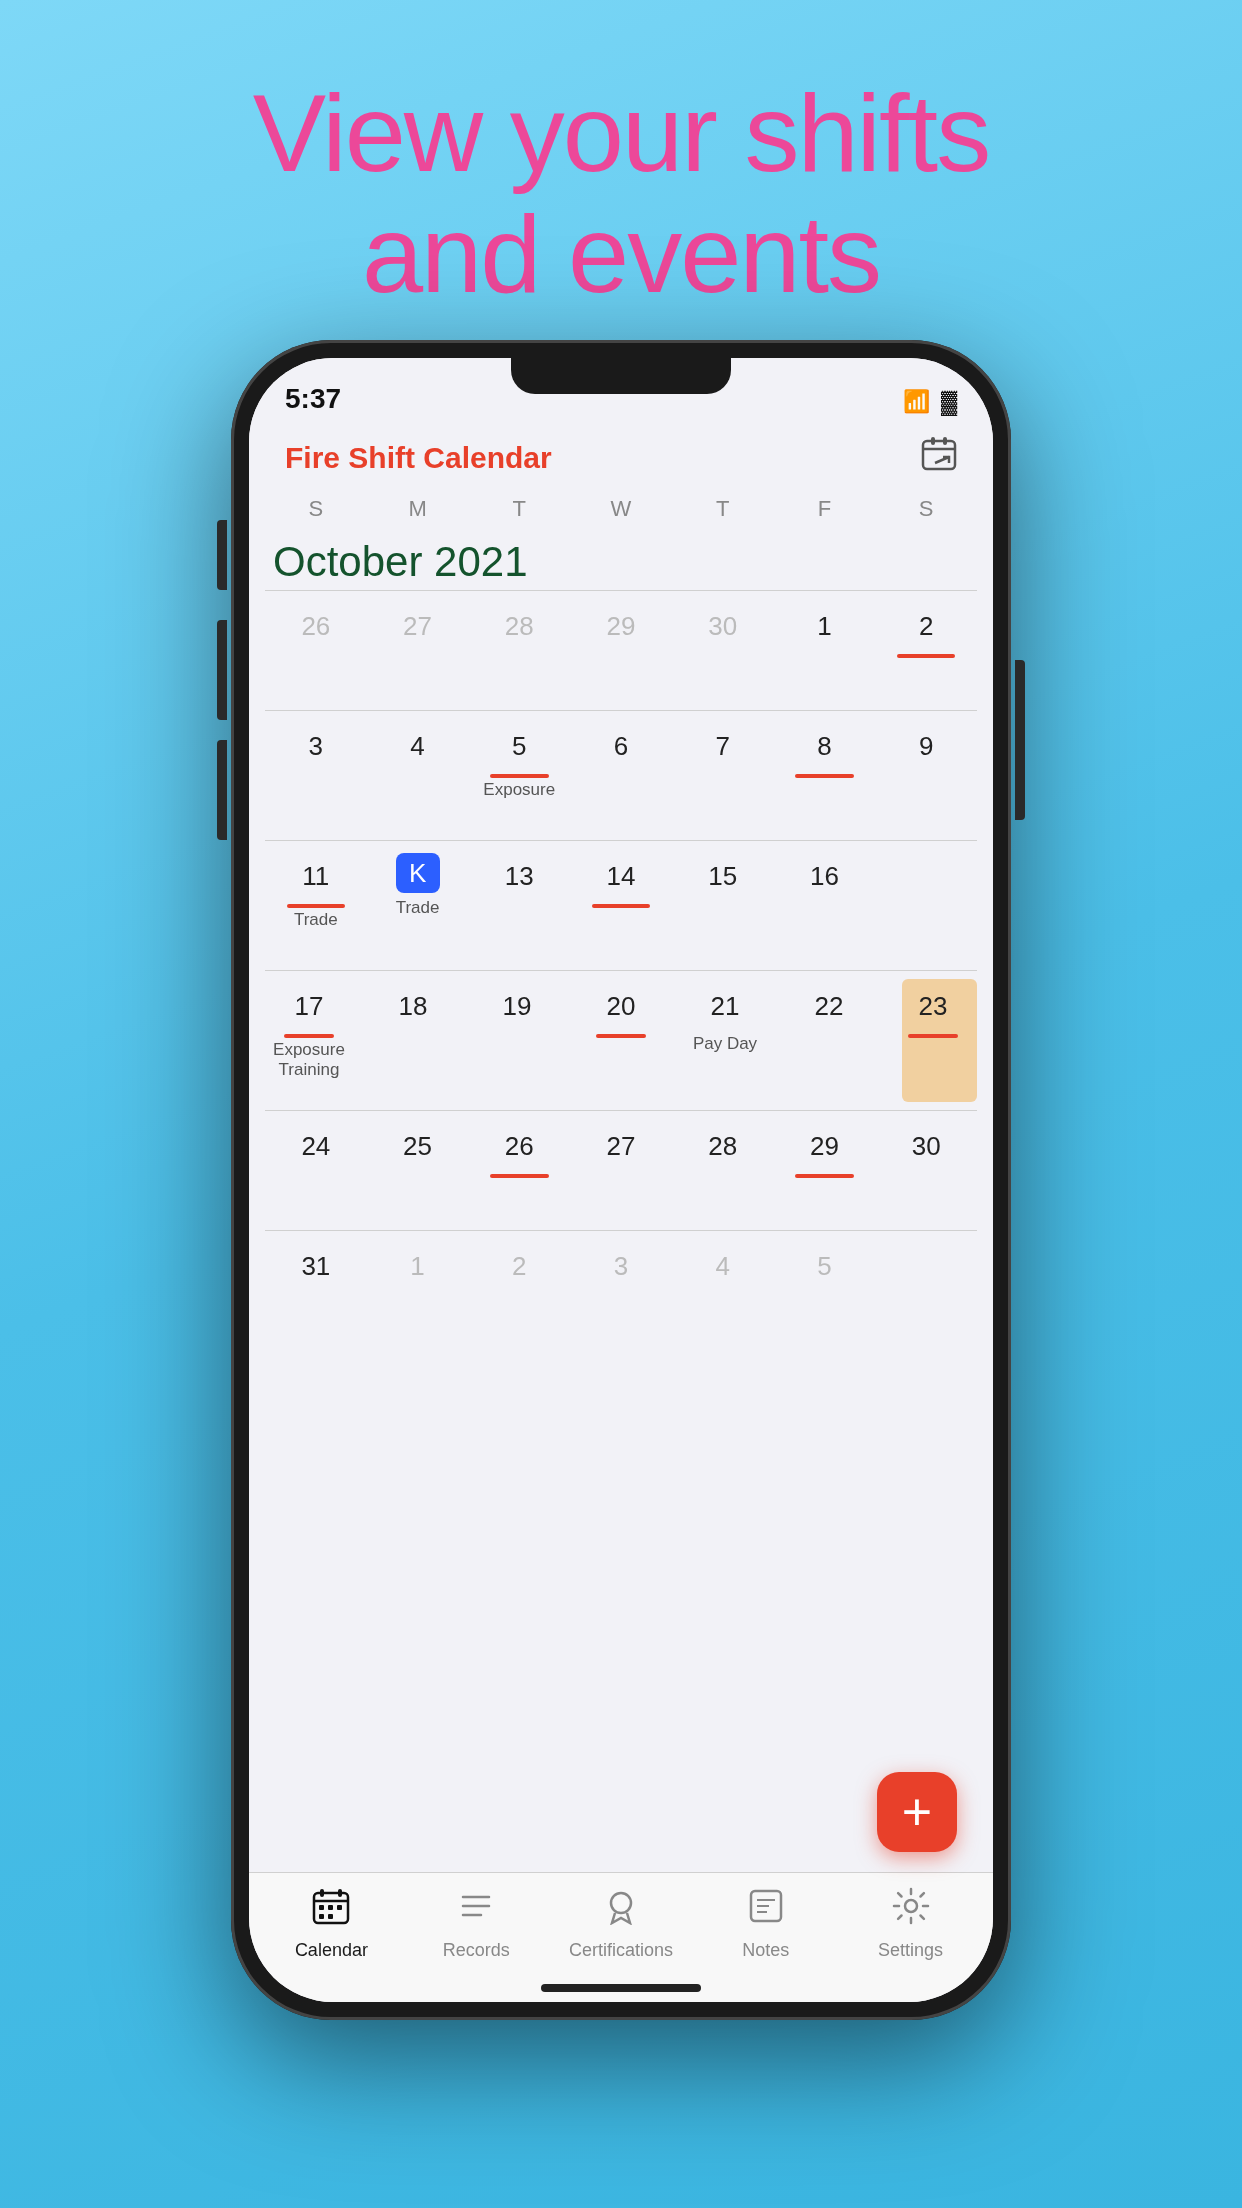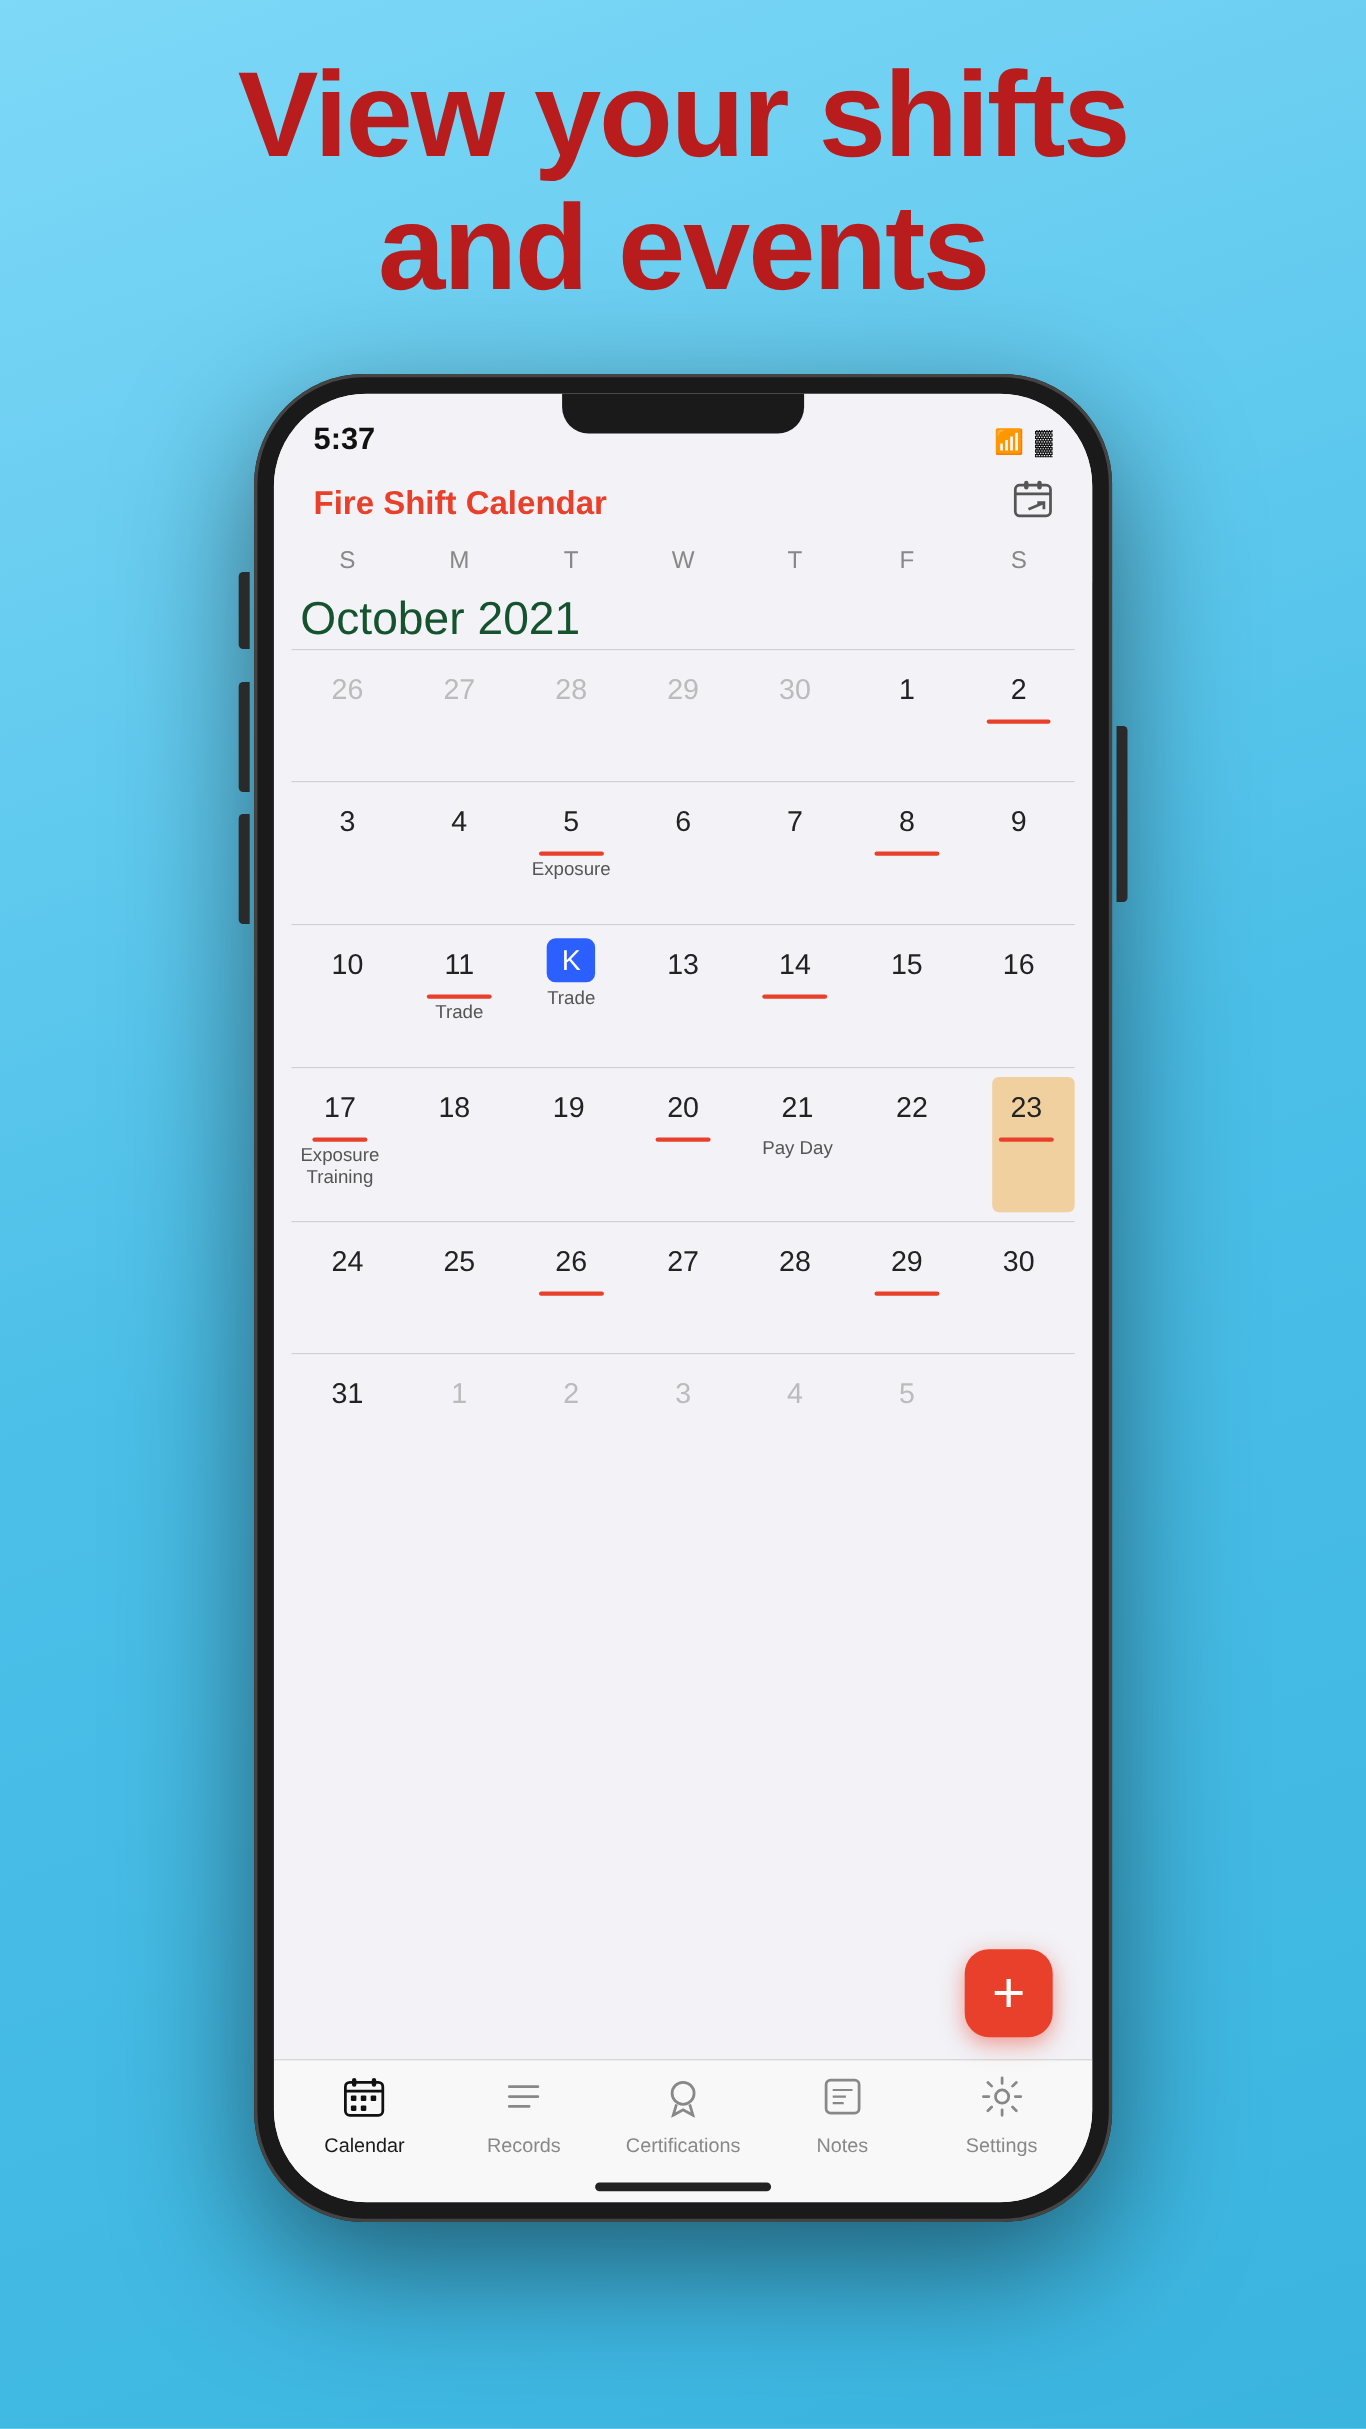--- a/index.html
+++ b/index.html
@@ -11,23 +11,23 @@
       flex-direction: column;
       align-items: center;
       font-family: -apple-system, BlinkMacSystemFont, 'Helvetica Neue', Arial, sans-serif;
       overflow: hidden;
       position: relative;
     }
 
     .headline {
       text-align: center;
       font-size: 110px;
-      font-weight: 700;
-      color: #b91c1c;
-      margin-top: 44px;
+      font-weight: 400;
+      color: #ec4899;
+      margin-top: 72px;
       line-height: 1.1;
       letter-spacing: -2px;
       width: 900px;
     }
 
     
     .phone-shell {
       position: absolute;
       top: 340px;
       width: 780px;
@@ -415,23 +415,20 @@
         <div class="calendar-day">
           <div class="day-num">8</div>
           <div class="shift-line"></div>
         </div>
         <div class="calendar-day">
             <div class="day-num">9</div>
           </div>
       </div>
 
       <div class="calendar-week" style="min-height:130px;">
-        <div class="calendar-day">
-            <div class="day-num">10</div>
-          </div>
         <div class="calendar-day">
           <div class="day-num">11</div>
           <div class="shift-line"></div>
           <div class="event-label">Trade</div>
         </div>
         <div class="calendar-day">
           <div class="day-num today-highlight">K</div>
           <div class="event-label">Trade</div>
         </div>
         <div class="calendar-day">

